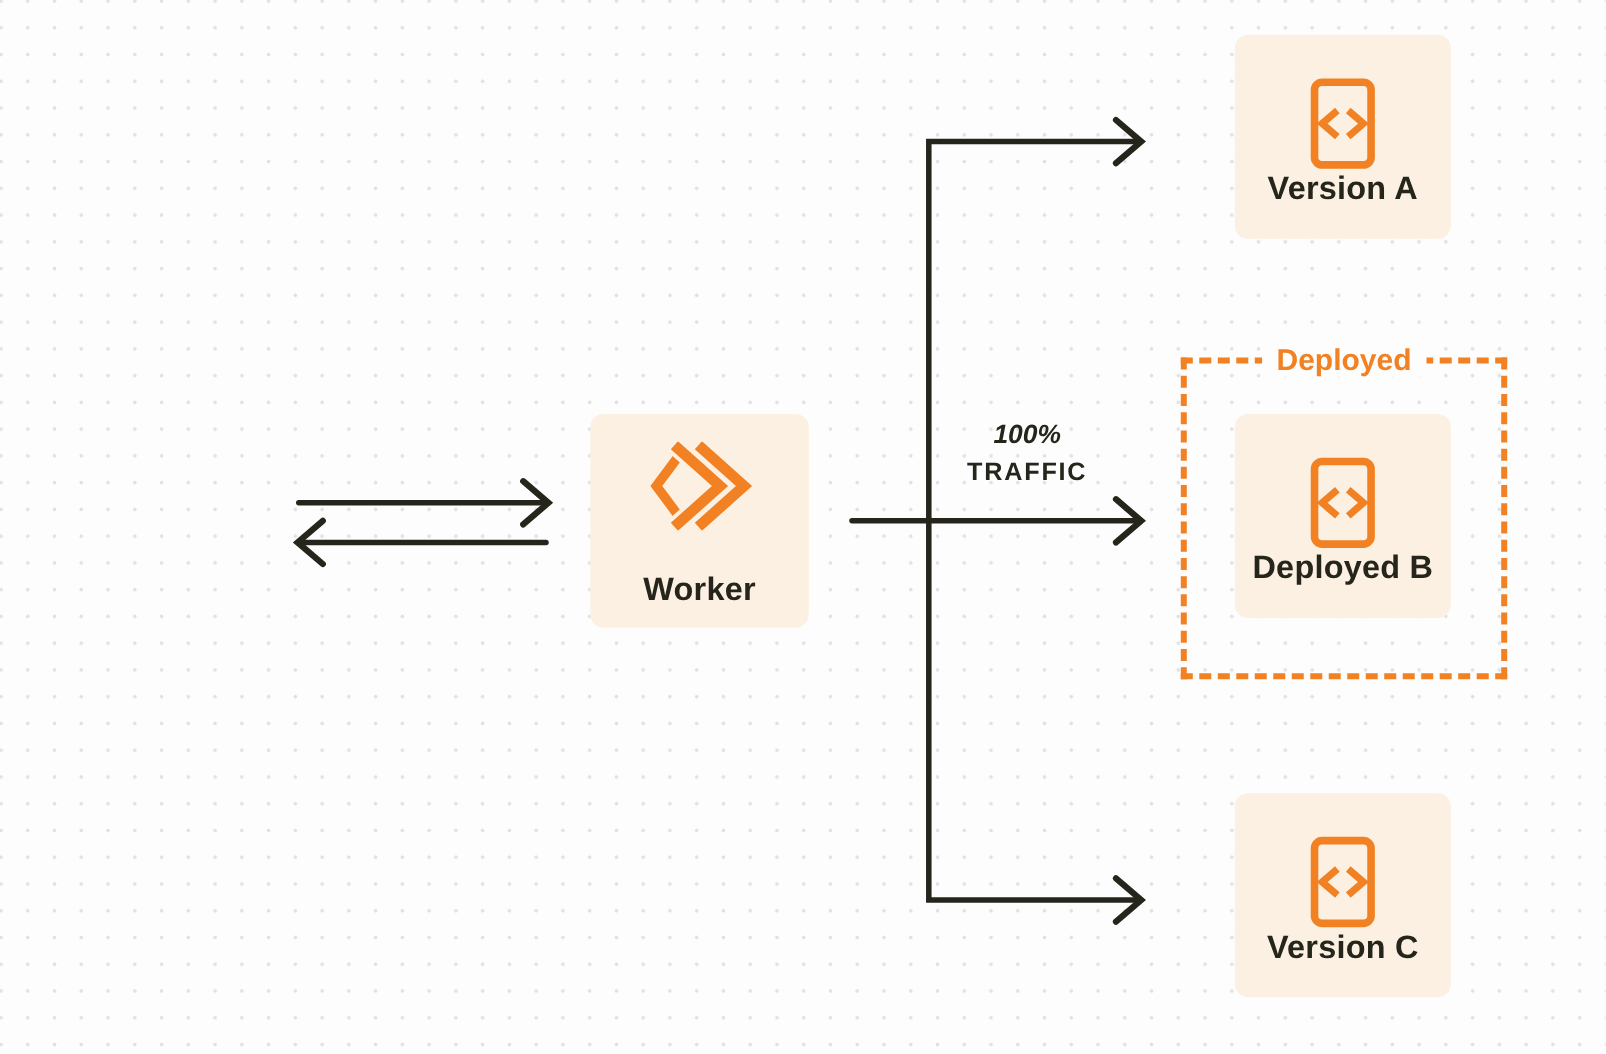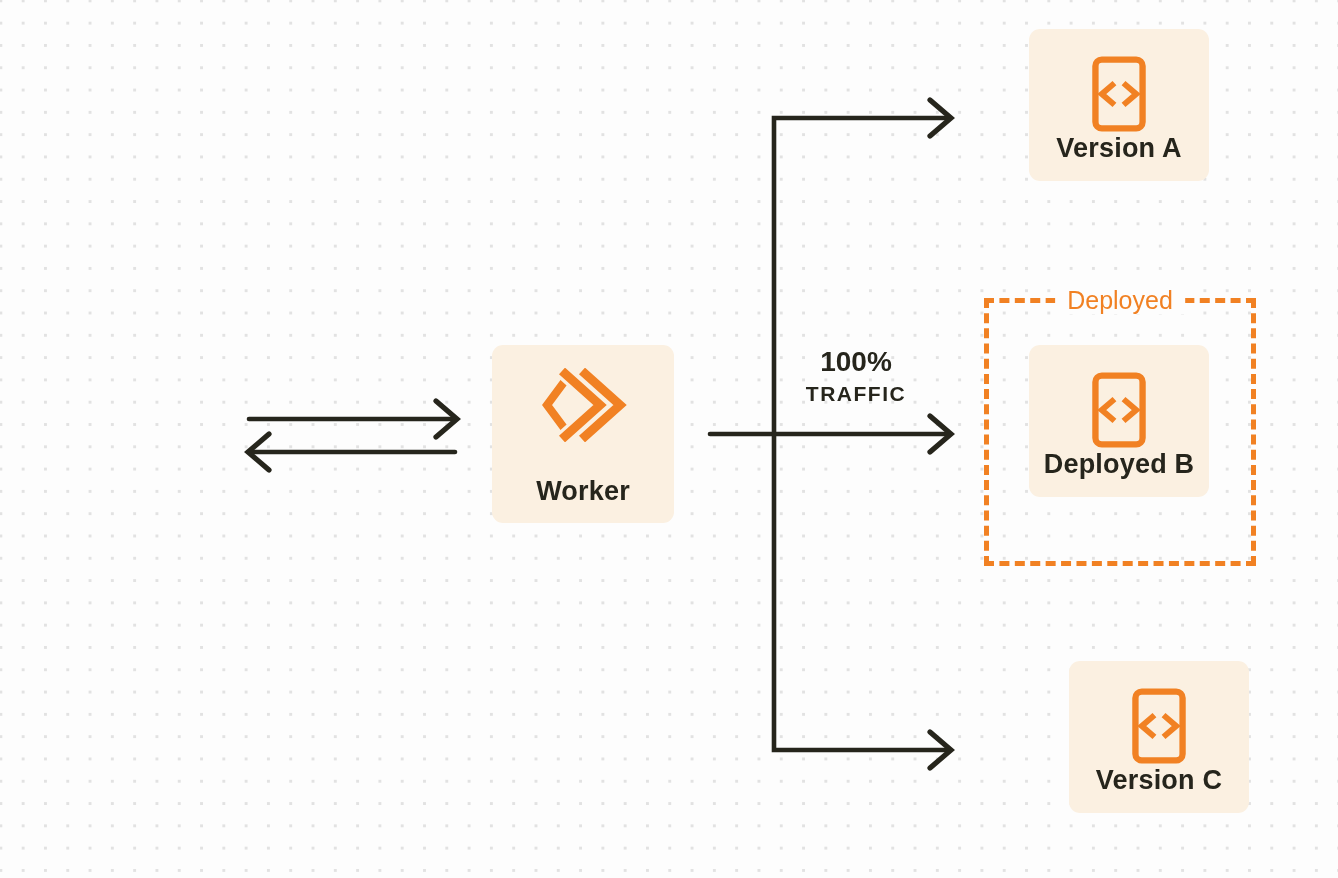--- a/index.html
+++ b/index.html
@@ -58,57 +58,58 @@
     left:31px;top:345px;width:181px;height:178px;
     background:var(--client-gray);
   }
   .worker-node{
     left:492px;top:345px;width:182px;height:178px;
     background:var(--node-cream);
     gap:34px;
     padding-top:6px;
   }
   .version-node{
-    left:1029px;width:180px;height:152px;
+    left:1029px;width:180px;height:170px;
     background:var(--node-cream);
     padding-top:8px;
   }
   .version-a{top:29px;}
   .version-b{top:345px;}
-  .version-c{top:661px;margin-left:40px;}
+  .version-c{top:661px;}
   .icon-svg{display:block;}
   .oline{stroke:var(--accent-orange);fill:none;stroke-linejoin:miter;stroke-linecap:butt;}
   .ocasing{stroke:var(--node-cream);fill:none;stroke-linejoin:miter;stroke-linecap:butt;}
   .deployed-group{
     position:absolute;
     left:984px;top:298px;width:272px;height:268px;
     border:5px dashed var(--accent-orange);
   }
   .deployed-label{
     position:absolute;
     top:-17px;left:50%;
     transform:translateX(-50%);
     padding:0 12px;
     background:var(--page-background);
     color:var(--accent-orange);
     font-size:25px;
-    font-weight:400;
+    font-weight:700;
     white-space:nowrap;
     line-height:28px;
   }
   .traffic-label{
     position:absolute;
     left:794px;top:350px;width:124px;
     text-align:center;
     color:var(--arrow-dark);
   }
   .traffic-line1{
-    font-size:28px;
+    font-size:22px;
     font-weight:700;
     line-height:24px;
+    font-style:italic;
   }
   .traffic-line2{
     margin-top:10px;
     font-size:21px;
     font-weight:700;
     letter-spacing:1.5px;
     line-height:20px;
   }
 </style>
 </head>

